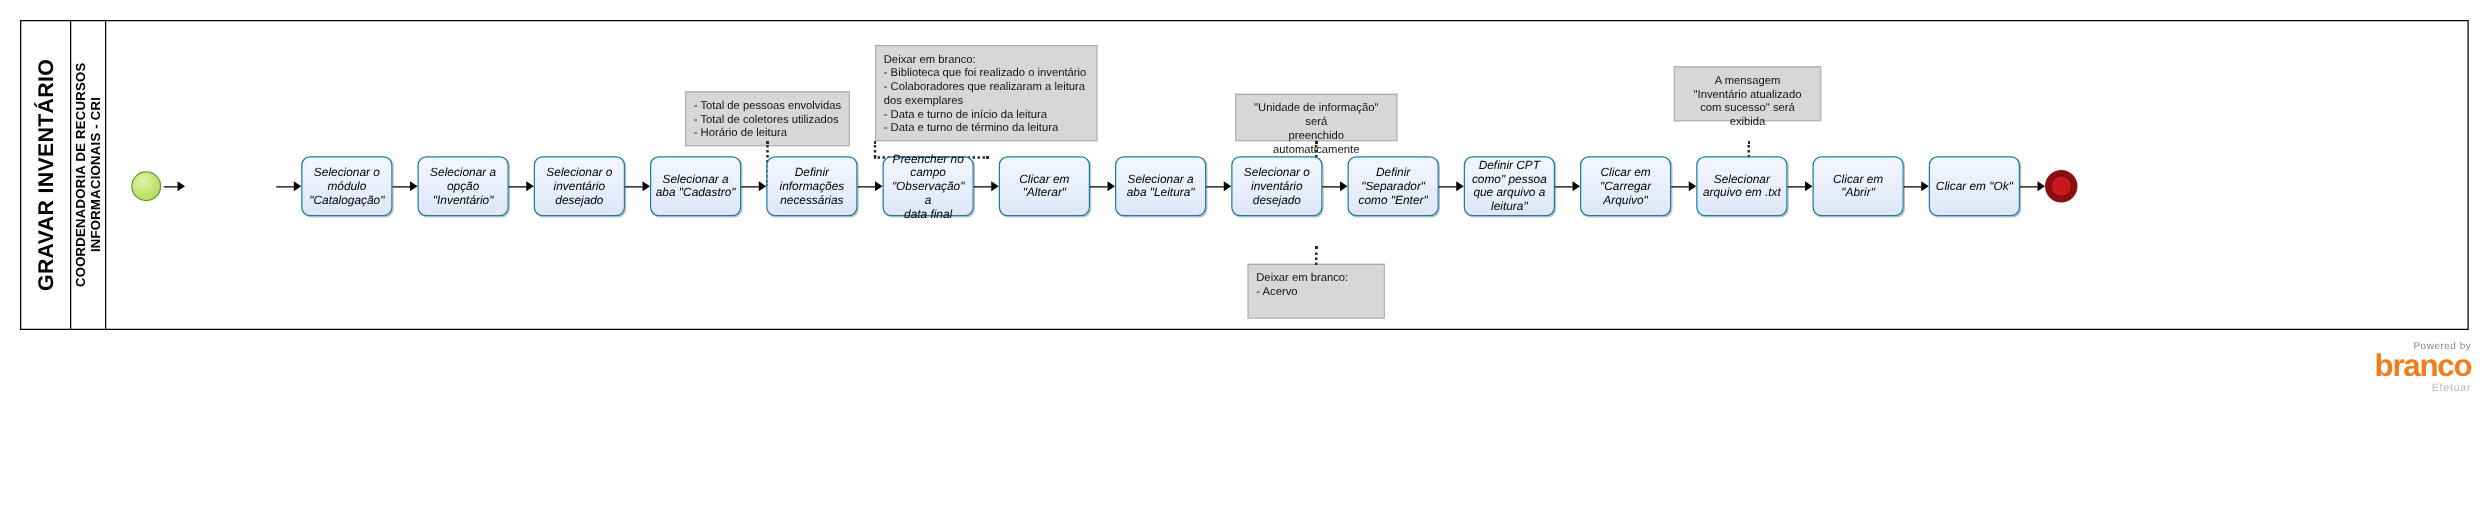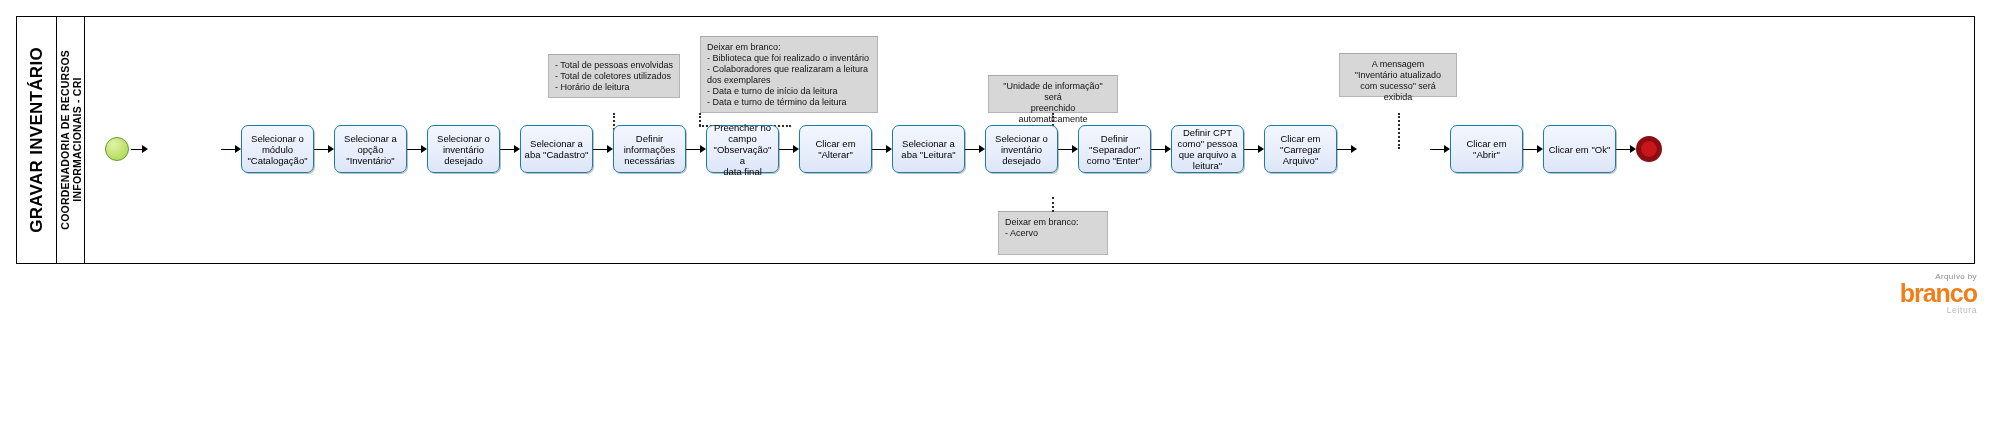--- a/index.html
+++ b/index.html
@@ -22,21 +22,21 @@
         white-space:pre-line;letter-spacing:.2px;}
   #lane-body{position:absolute;left:68px;top:0;right:0;bottom:0;}
 
   
   .node{position:absolute;box-sizing:border-box;}
 
   .task{height:48px;border:1.6px solid #1b7ca8;border-radius:7px;
         background:linear-gradient(to bottom,#f2f6fd 0%,#e8eefb 55%,#dde6f8 100%);
         box-shadow:1px 1px 0 rgba(0,0,0,.25);
         display:flex;align-items:center;justify-content:center;text-align:center;
-        font-size:9.5px;line-height:11px;padding:2px 3px;white-space:pre-line;}
+        font-size:9.5px;line-height:11px;padding:2px 3px;white-space:pre-line;font-style:italic;}
 
   .start-event{width:24px;height:24px;border-radius:50%;
         border:1.4px solid #5f9a31;
         background:radial-gradient(circle at 35% 30%,#dff3a8 0%,#bfe06a 60%,#a9d350 100%);}
 
   .end-event{width:26px;height:26px;border-radius:50%;
         border:4px solid #8b0f12;background:#c9161b;
         box-shadow:inset 0 0 0 1px #6d0b0e;}
 
   .arrow{position:absolute;height:9px;}
@@ -71,21 +71,21 @@
     <span>GRAVAR INVENTÁRIO</span>
   </div>
 
   <div id="lane-title">
     <span>COORDENADORIA DE RECURSOS
 INFORMACIONAIS - CRI</span>
   </div>
 
   <div id="lane-body">
 
-    <div class="note" style="left:463px;top:37px;width:132px;height:44px;">- Total de pessoas envolvidas
+    <div class="note" style="left:463px;top:56px;width:132px;height:44px;">- Total de pessoas envolvidas
 - Total de coletores utilizados
 - Horário de leitura</div>
 
     <div class="note" style="left:615px;top:19px;width:178px;height:77px;">Deixar em branco:
  - Biblioteca que foi realizado o inventário
  - Colaboradores que realizaram a leitura
 dos exemplares
  - Data e turno de início da leitura
  - Data e turno de término da leitura</div>
 
@@ -236,20 +236,23 @@
     <div class="node task" style="left:1179px;top:108px;width:73px;">
       <span>Clicar em
 "Carregar
 Arquivo"</span></div>
 
     <div class="arrow" style="left:1252px;top:128px;width:20px;">
       <div class="shaft" style="width:14px;"></div>
         <div class="head" style="left:14px;"></div>
       </div>
 
+    <div class="node task" style="left:1272px;top:108px;width:73px;">
+      <span>Selecionar
+arquivo em .txt</span></div>
 
     <div class="arrow" style="left:1345px;top:128px;width:20px;">
       <div class="shaft" style="width:14px;"></div>
         <div class="head" style="left:14px;"></div>
       </div>
 
     <div class="node task" style="left:1365px;top:108px;width:73px;">
       <span>Clicar em
 "Abrir"</span></div>
 
@@ -265,16 +268,16 @@
       <div class="shaft" style="width:14px;"></div>
         <div class="head" style="left:14px;"></div>
       </div>
 
     <div class="node end-event" style="left:1551px;top:119px;"></div>
 
   </div>
 </div>
 
 <div id="brand">
-  <div class="powered">Arquivo by</div>
+  <div class="powered">Powered by</div>
   <div class="bizagi">branco</div>
-  <div class="modeler">Leitura</div>
+  <div class="modeler">Efetuar</div>
 </div>
 
 </body></html>

